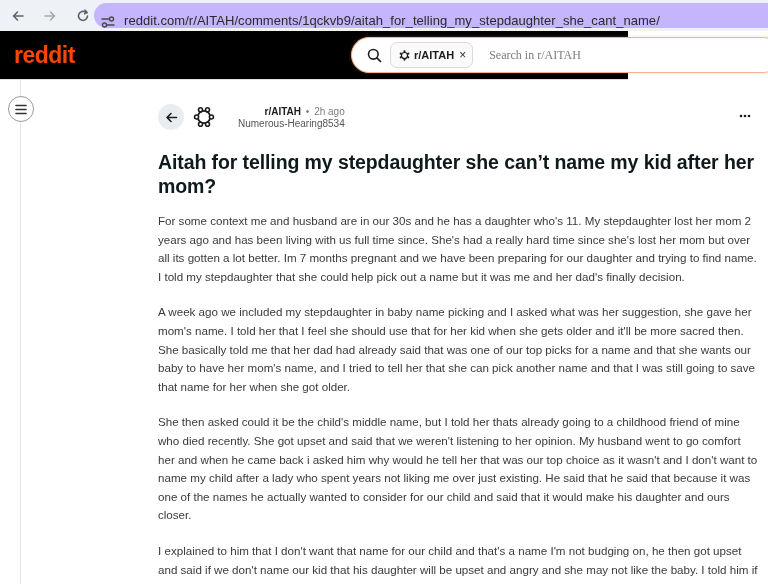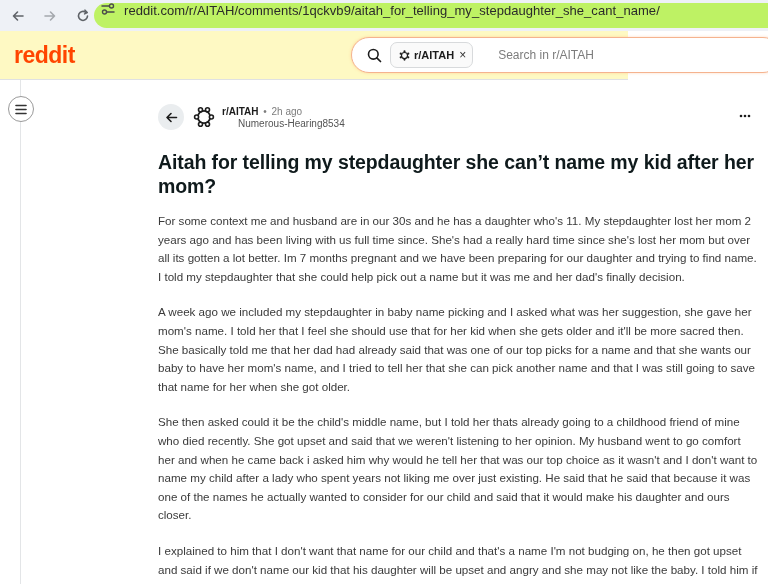--- a/index.html
+++ b/index.html
@@ -34,24 +34,24 @@
     }
     .nav-btn.back { margin-left: 8px; }
     .nav-btn.fwd { margin-left: 12px; color: #a4a8ad; }
     .nav-btn.reload { margin-left: 13px; }
     .url-box {
       position: absolute;
       left: 94px;
       top: 3px;
       width: 674px;
       height: 25px;
-      background: #bef264;
+      background: #c4b5fd;
       border-radius: 13px 0 0 13px;
       display: flex;
-      align-items: flex-start;
+      align-items: flex-end;
     }
     .site-info-icon {
       margin-left: 7px;
       width: 14px;
       height: 12px;
       position: relative;
     }
     .site-info-icon svg { display: block; }
     .url-text {
       margin-left: 9px;
@@ -60,21 +60,21 @@
       white-space: nowrap;
       letter-spacing: 0.05px;
     }
 
     
     .reddit-header {
       position: absolute;
       left: 0; top: 31px;
       width: 628px;
       height: 49px;
-      background: #fef9c3;
+      background: #000000;
       border-bottom: 1px solid #dfe1e3;
     }
     .reddit-logo {
       position: absolute;
       left: 14px;
       top: 11px;
       font-size: 23px;
       font-weight: bold;
       color: #ff4500;
       letter-spacing: -0.5px;
@@ -126,27 +126,27 @@
       color: #1c1c1c;
     }
     .chip-close {
       margin-left: 5px;
       font-size: 12px;
       color: #333;
       cursor: pointer;
       line-height: 1;
     }
     .search-input {
-      margin-left: 25px;
+      margin-left: 16px;
       border: none;
       outline: none;
       font-size: 12px;
       color: #1c1c1c;
       background: transparent;
-      font-family: Liberation Sans, sans-serif;
+      font-family: Liberation Serif, serif;
       width: 220px;
     }
     .search-input::placeholder { color: #7c7c7c; }
 
     
     .left-rail-line {
       position: absolute;
       left: 20px;
       top: 80px;
       width: 1px;
@@ -171,20 +171,21 @@
     
     .post {
       position: absolute;
       left: 158px;
       top: 100px;
       width: 600px;
     }
     .post-meta {
       position: relative;
       height: 34px;
+      text-align: right;
     }
     .back-btn {
       position: absolute;
       left: 0;
       top: 4px;
       width: 26px;
       height: 26px;
       border-radius: 50%;
       background: #eaedef;
       display: flex;

